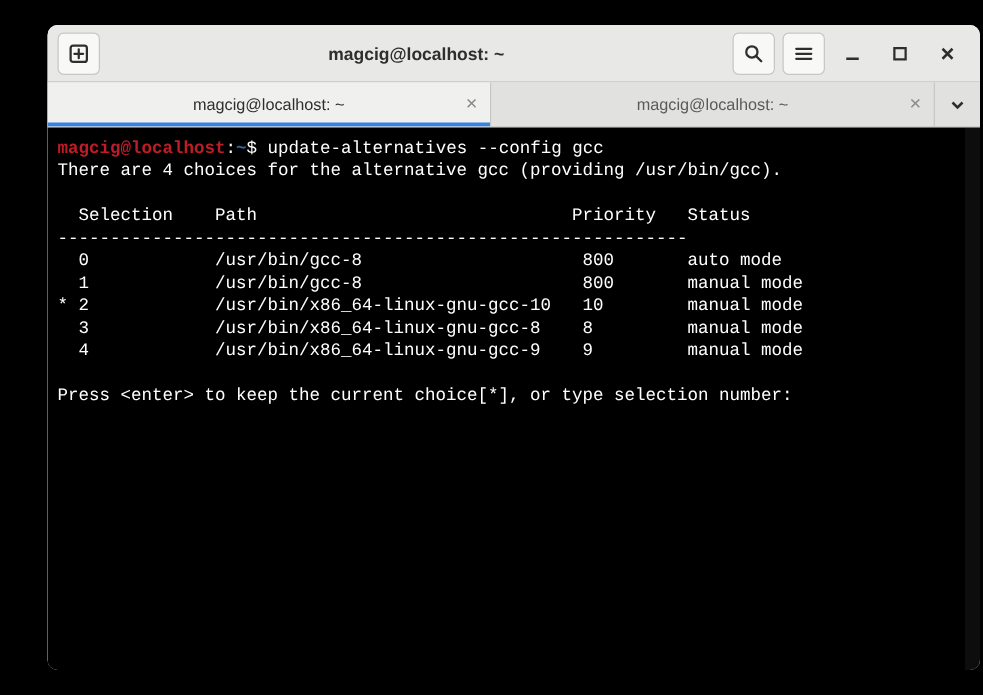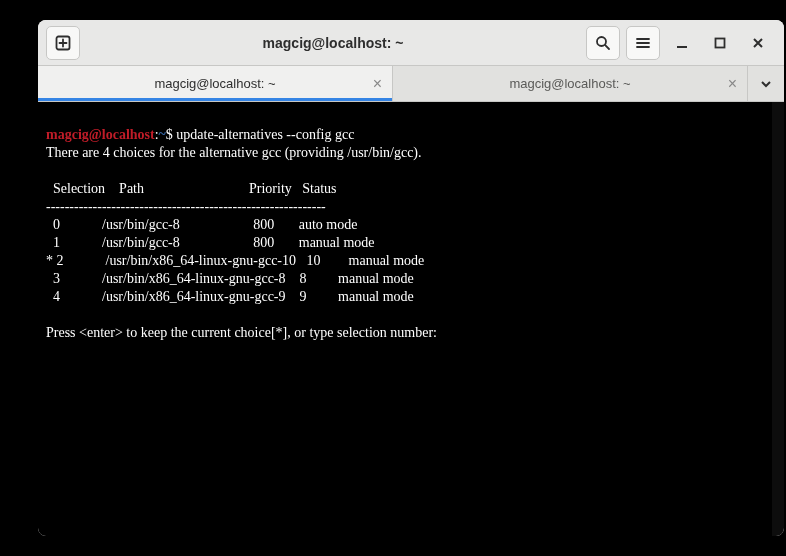--- a/index.html
+++ b/index.html
@@ -106,22 +106,22 @@
       width: 36px;
       display: flex;
       align-items: center;
       justify-content: center;
       cursor: pointer;
       color: #2e2e2e;
     }
     .terminal {
       flex: 1;
       background: #000;
-      padding: 24px 8px;
-      font-family: Liberation Serif, serif;
+      padding: 8px 8px;
+      font-family: Liberation Mono, monospace;
       font-size: 14px;
       line-height: 18px;
       color: #fff;
       white-space: pre;
       overflow: hidden;
       position: relative;
     }
     .scrollbar {
       position: absolute;
       right: 0; top: 0; bottom: 0;

